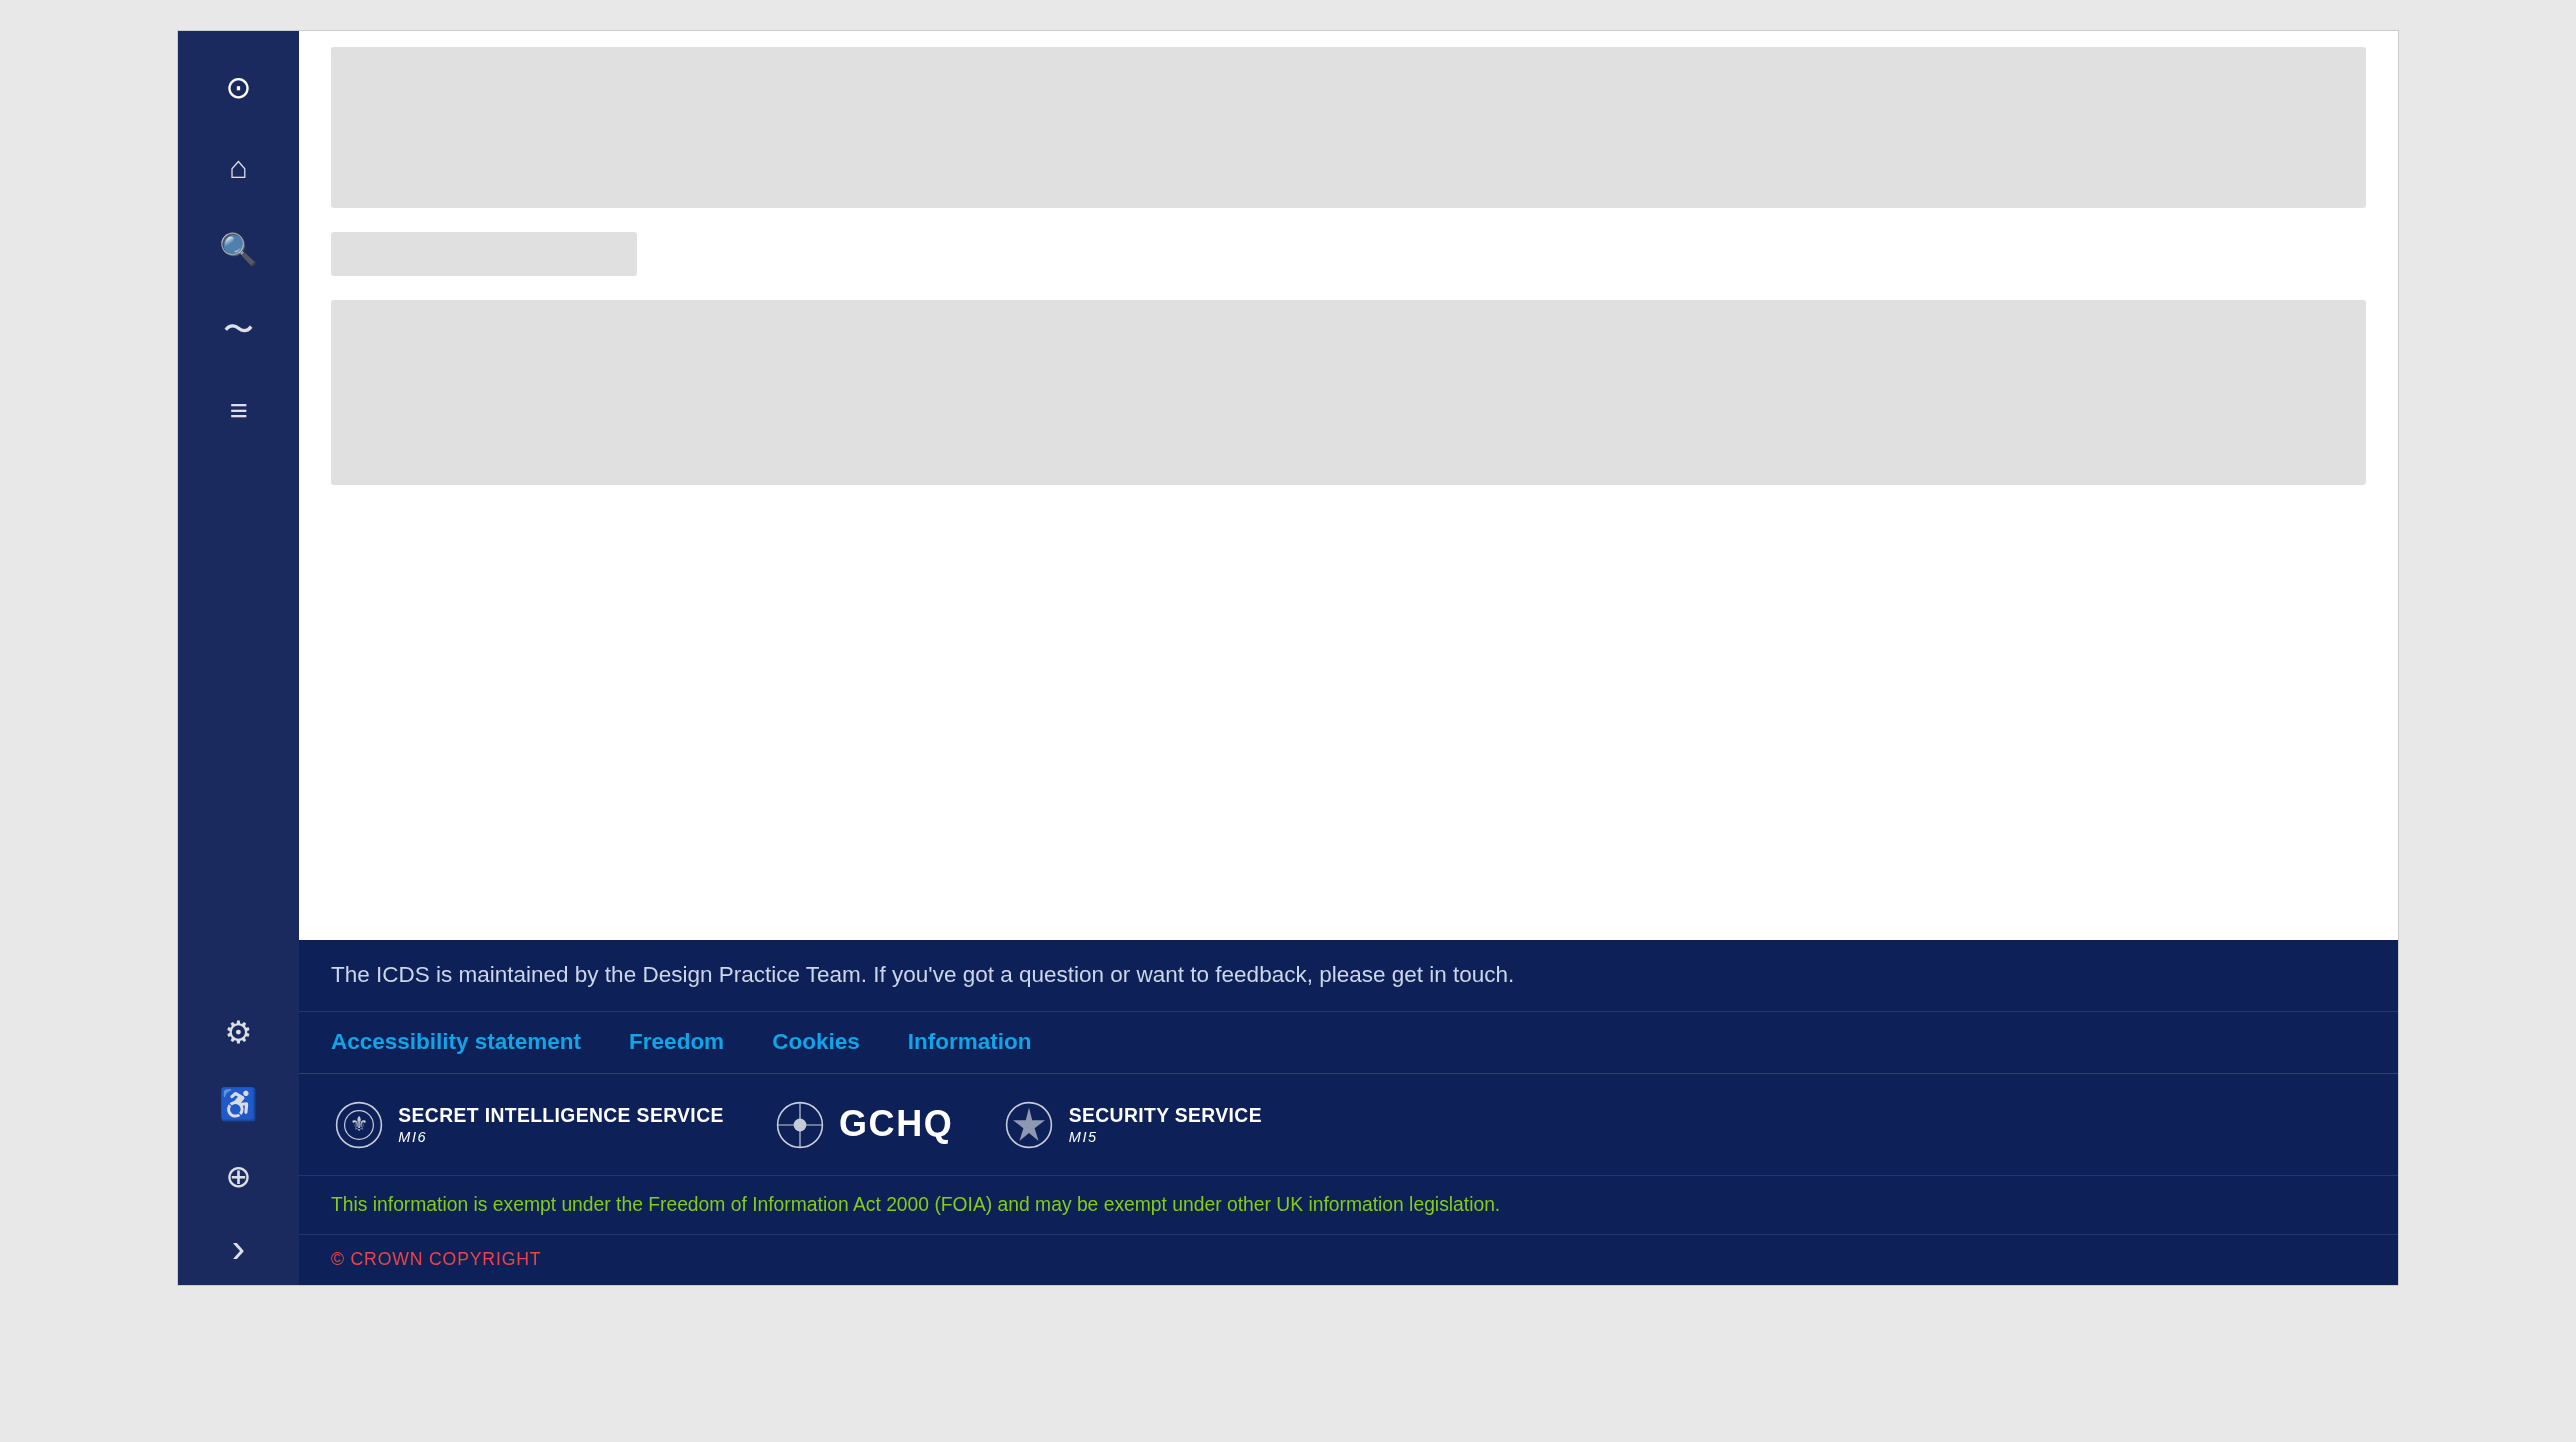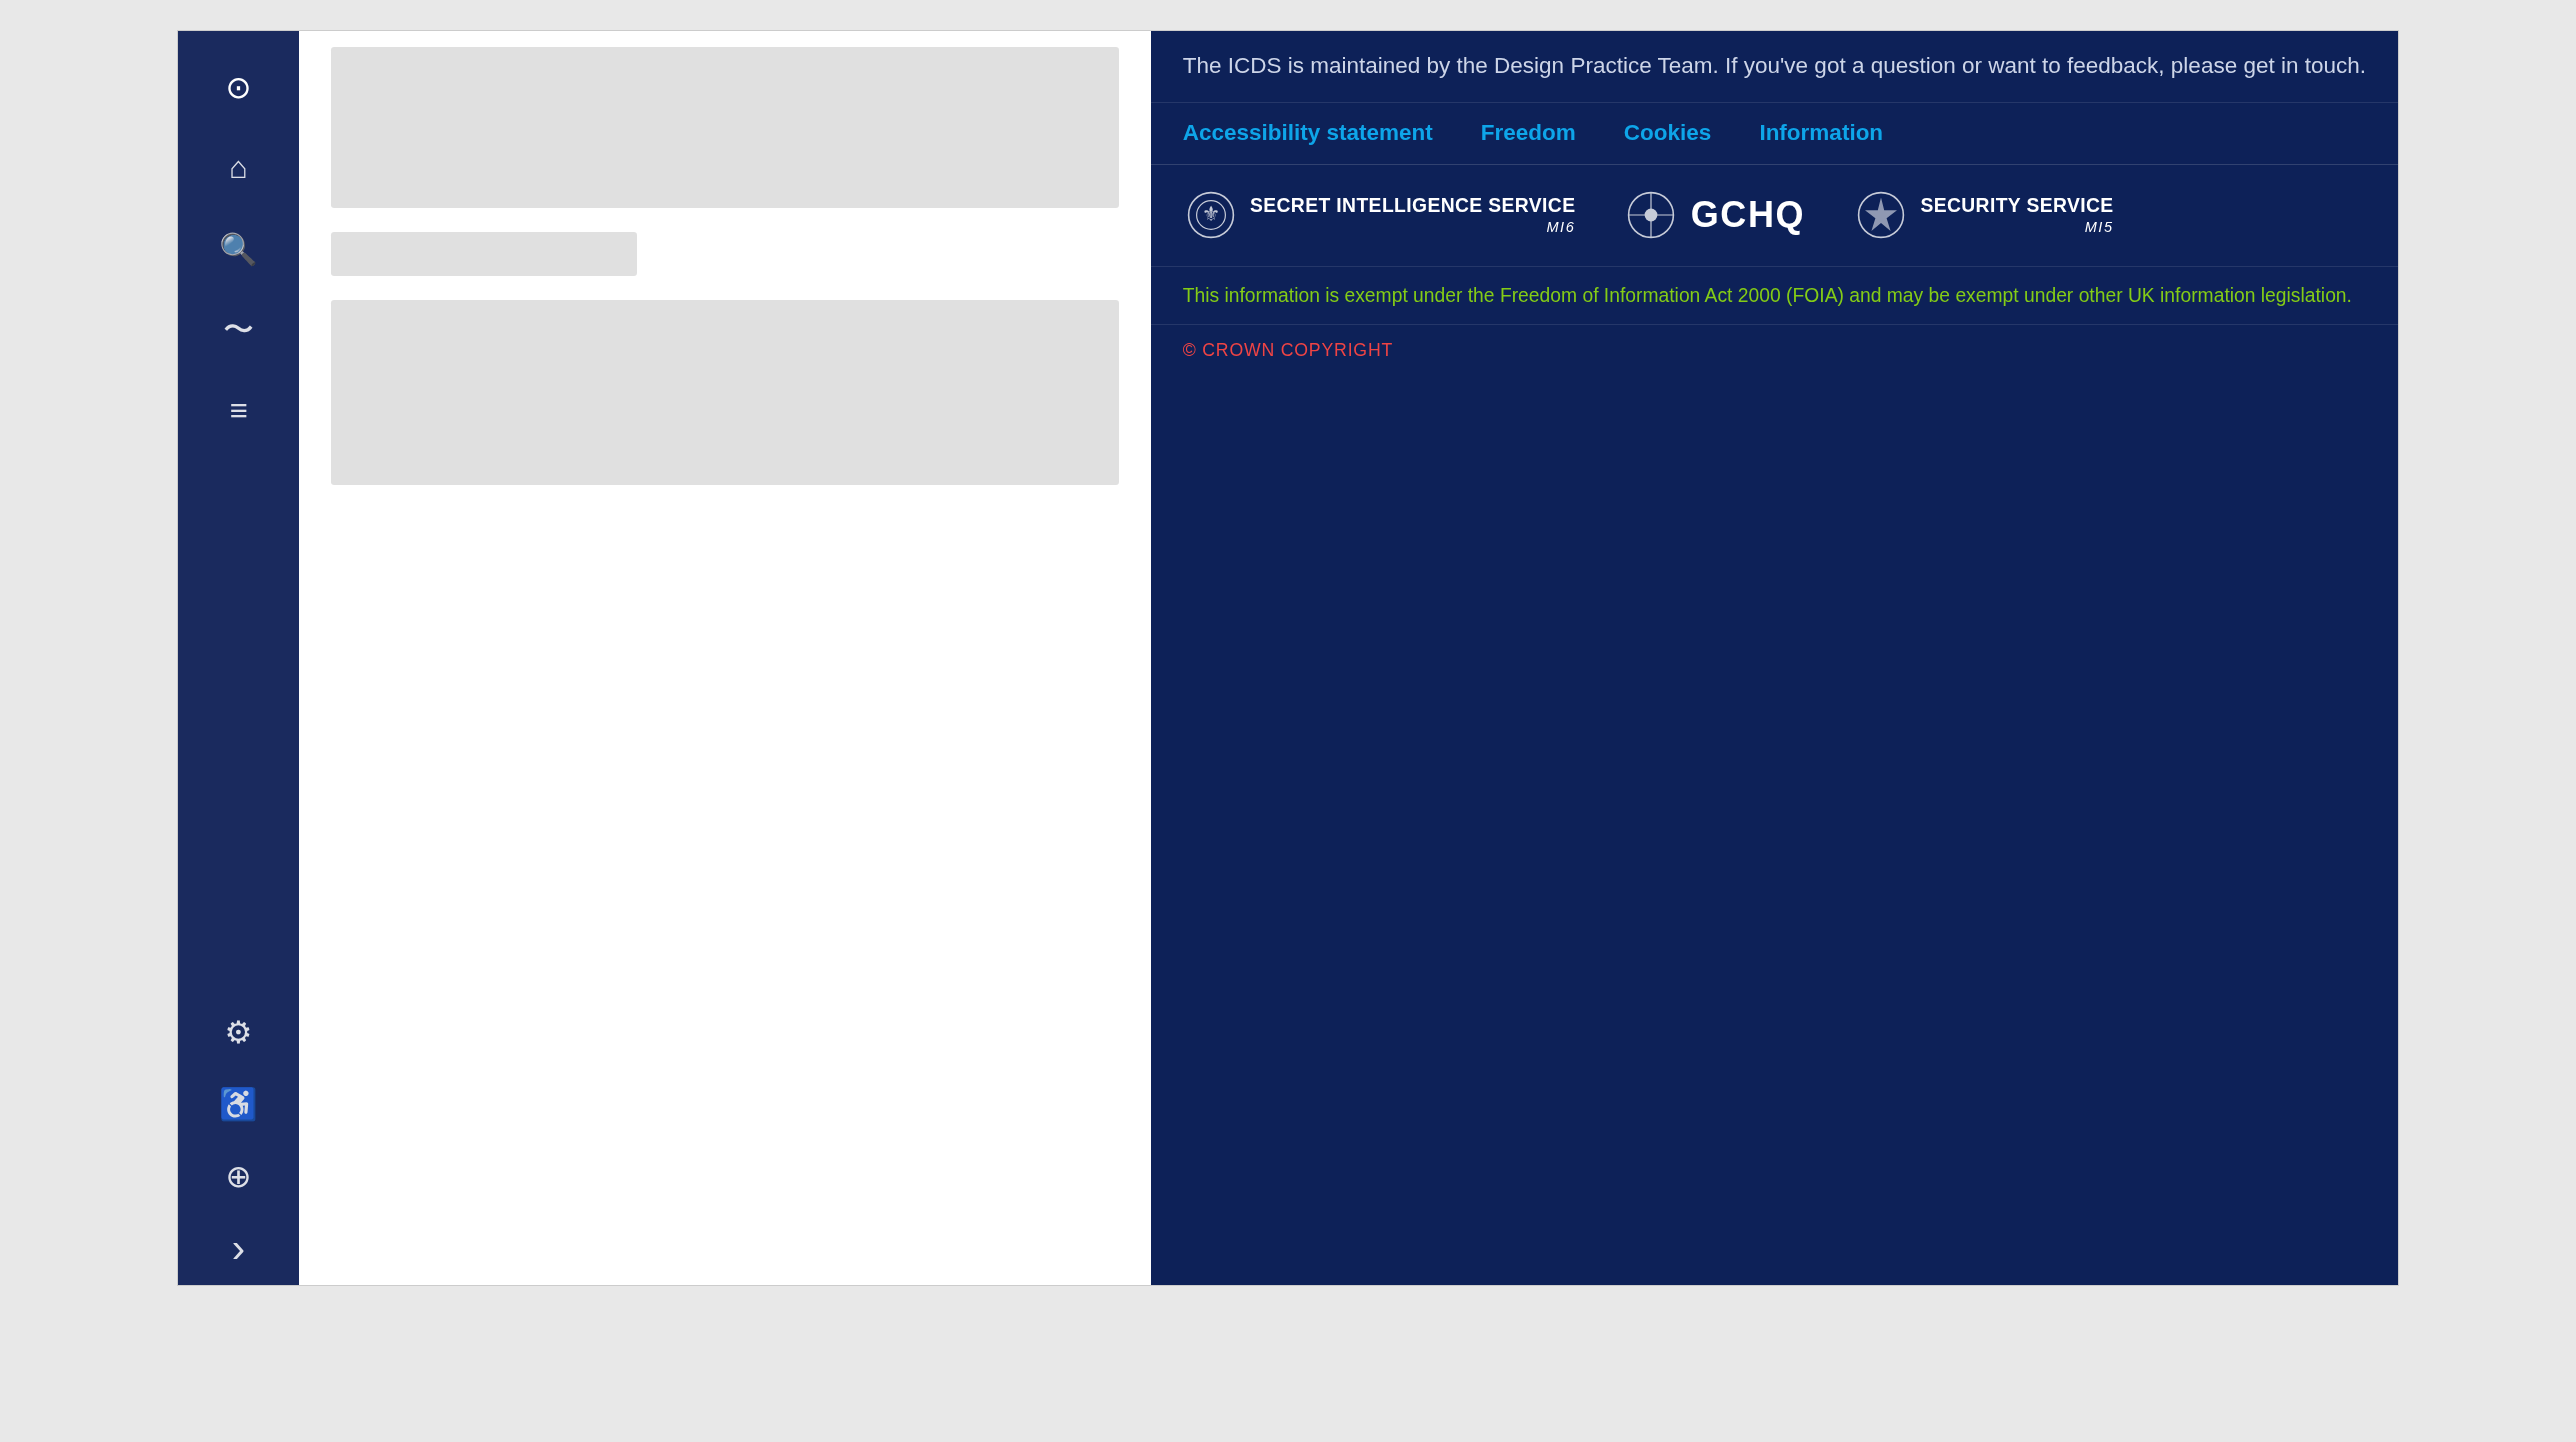--- a/index.html
+++ b/index.html
@@ -51,20 +51,21 @@
       align-items: center;
     }
     .sidebar-bottom .sidebar-icon {
       height: 72px;
     }
 
     
     .main-content {
       flex: 1;
       display: flex;
+      flex-direction: column;
       background: #f5f5f5;
       overflow: hidden;
     }
 
     
     .content-area {
       flex: 1;
       background: #ffffff;
       padding: 16px 32px;
       display: flex;
@@ -136,21 +137,20 @@
       align-items: center;
       justify-content: center;
       font-size: 32px;
       opacity: 0.9;
     }
     .logo-text {
       font-size: 17.7px;
       font-weight: bold;
       line-height: 1.3;
       letter-spacing: 0.4px;
-      text-align: right;
     }
     .logo-text .main-name { font-size: 19.3px; }
     .logo-text .sub-name { font-size: 14.5px; font-weight: normal; letter-spacing: 1.6px; font-style: italic; }
     .footer-legal {
       padding: 17.7px 32px;
       font-size: 19.3px;
       color: #84cc16;
       border-bottom: 0.8px solid rgba(255,255,255,0.1);
     }
     .footer-copyright {

